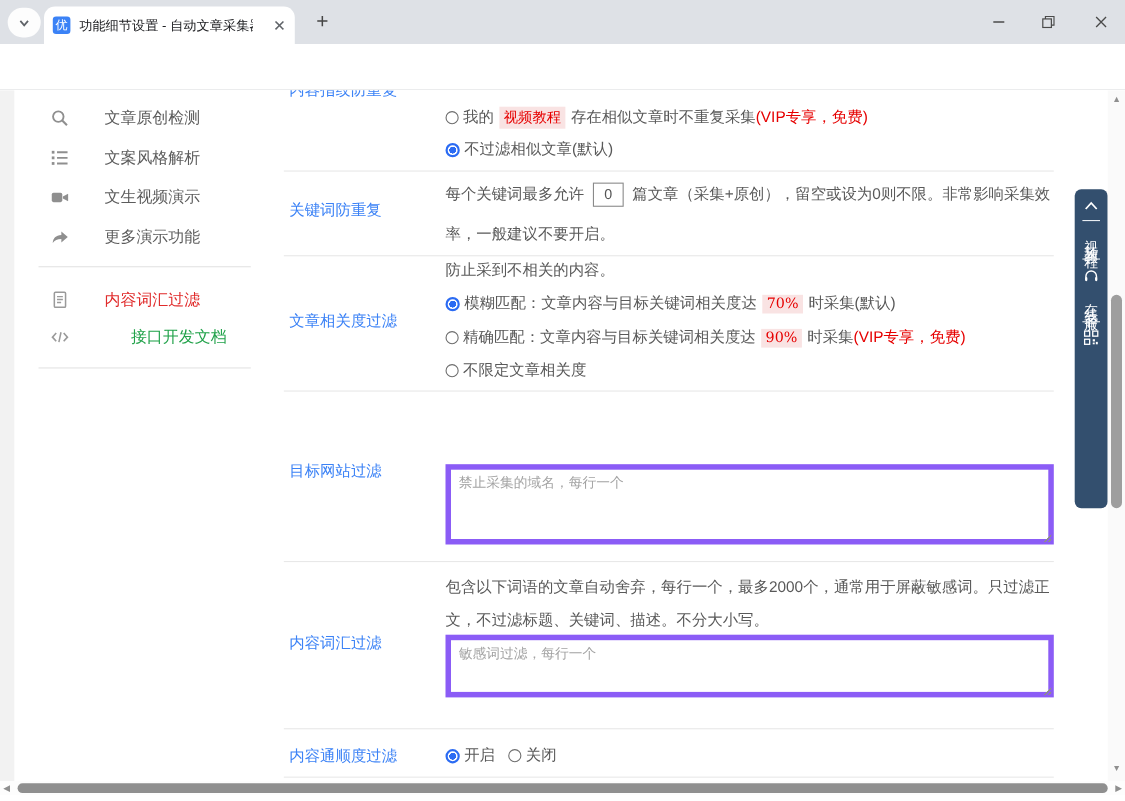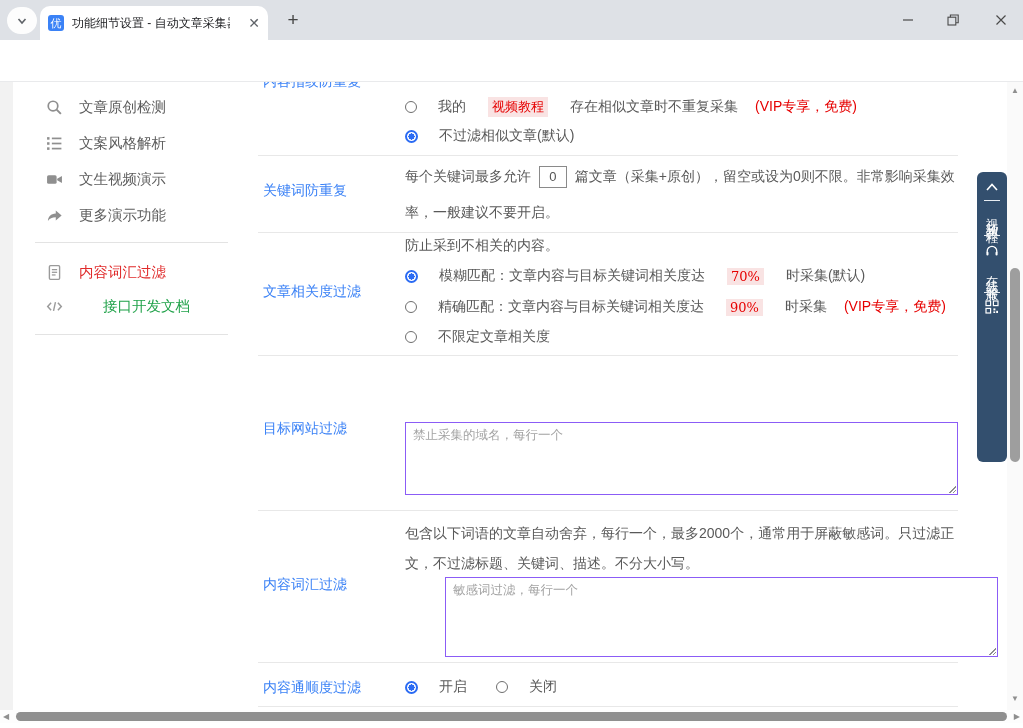--- a/index.html
+++ b/index.html
@@ -25,40 +25,40 @@
   .urltext{font-size:14px;color:#2b2b2b;margin-left:10px;}
   .star{position:absolute;left:906px;top:52px;width:20px;height:20px;cursor:pointer;}
   .avatar{position:absolute;left:952px;top:49px;width:26px;height:26px;border-radius:50%;
           background:#0e9d6a;color:#fff;font-size:12px;font-weight:bold;line-height:26px;text-align:center;cursor:pointer;}
   .kebab{position:absolute;left:995px;top:52px;width:18px;height:20px;cursor:pointer;}
   
   .page{position:absolute;left:0;top:82px;width:1023px;height:646px;background:#fff;overflow:hidden;}
   .gutter{position:absolute;left:0;top:0;width:13px;height:628px;background:#f2f2f2;}
   
   .side-item{position:absolute;left:46px;height:20px;display:flex;align-items:center;cursor:pointer;}
-  .side-item .lbl{font-size:14.5px;color:#5c5c5c;margin-left:16px;white-space:nowrap;}
+  .side-item .lbl{font-size:14.5px;color:#5c5c5c;margin-left:32px;white-space:nowrap;}
   .side-item.red .lbl{color:#e02b2b;}
   .side-item.green .lbl{color:#21a24a;}
   .side-div{position:absolute;left:35px;width:193px;height:0;border-top:1px solid #e3e3e3;}
   
   .flabel{position:absolute;left:263px;font-size:14px;color:#3b82f6;white-space:nowrap;}
   .fdiv{position:absolute;left:258px;width:700px;height:0;border-top:1px solid #e8e8e8;}
   .ftext{position:absolute;left:405px;width:558px;font-size:14px;color:#595959;line-height:30px;}
-  .opt{position:absolute;left:405px;height:24px;display:flex;align-items:center;font-size:14px;color:#595959;white-space:nowrap;gap:17px;}
+  .opt{position:absolute;left:405px;height:24px;display:flex;align-items:center;font-size:14px;color:#595959;white-space:nowrap;}
   .radio{display:inline-block;width:12px;height:12px;border-radius:50%;border:1px solid #6e6e6e;
          background:#fff;margin-right:4px;box-sizing:border-box;flex:0 0 12px;cursor:pointer;}
   .radio.on{width:13px;height:13px;flex-basis:13px;border:2px solid #2b6bf3;
             background:radial-gradient(circle,#2b6bf3 0 3px,#fff 3.2px);}
   .tag{background:#f9e3e3;color:#e60000;font-family:"DejaVu Serif",serif;font-size:13px;
        padding:1px 4px;margin:0 5px;white-space:nowrap;}
   .vip{color:#e60000;}
   .num-input{width:26px;height:20px;border:1px solid #8a8a8a;text-align:center;font-size:13px;
              color:#555;margin:0 4px;padding:0;font-family:"Liberation Sans",sans-serif;}
   .ta-wrap{position:absolute;left:405px;width:553px;}
-  .ta-wrap textarea{width:100%;height:100%;box-sizing:border-box;border:1px solid #8b5cf6;resize:none;
+  .ta-wrap textarea{width:100%;height:100%;box-sizing:border-box;border:5px solid #8b5cf6;resize:none;
         font-size:12.5px;color:#555;padding:4px 7px;font-family:"Liberation Sans",sans-serif;}
   .ta-wrap textarea::placeholder{color:#a3a3a3;}
   .grip{position:absolute;right:2px;bottom:2px;width:9px;height:9px;pointer-events:none;
         background:repeating-linear-gradient(-45deg,transparent 0 1.6px,#8d8d8d 1.6px 2.6px);
         clip-path:polygon(100% 0,100% 100%,0 100%);}
   
   .fpanel{position:absolute;left:977px;top:90px;width:30px;height:290px;background:#334f6e;border-radius:6px;
           display:flex;flex-direction:column;align-items:center;padding:9px 0;box-sizing:border-box;gap:7px;}
   .fpanel .pdiv{width:16px;border-top:1px solid #e8edf2;height:0;}
   .vtext{writing-mode:vertical-rl;text-orientation:upright;color:#fff;font-size:12.5px;letter-spacing:5px;line-height:30px;cursor:pointer;}
@@ -265,21 +265,21 @@
 
     <div class="flabel" style="top:338px;">目标网站过滤</div>
     <div class="ta-wrap" style="top:340px;height:73px;">
       <textarea placeholder="禁止采集的域名，每行一个" style=""></textarea>
       <div class="grip"></div>
     </div>
     <div class="fdiv" style="top:428px;"></div>
 
     <div class="flabel" style="top:494px;">内容词汇过滤</div>
     <div class="ftext" style="top:436px;">包含以下词语的文章自动舍弃，每行一个，最多2000个，通常用于屏蔽敏感词。只过滤正文，不过滤标题、关键词、描述。不分大小写。</div>
-    <div class="ta-wrap" style="top:495px;height:80px;margin-left:40px;">
+    <div class="ta-wrap" style="top:495px;height:57px;">
       <textarea placeholder="敏感词过滤，每行一个" style=""></textarea>
       <div class="grip"></div>
     </div>
     <div class="fdiv" style="top:580px;"></div>
 
     <div class="flabel" style="top:597px;">内容通顺度过滤</div>
     <div class="opt" style="top:593px;">
       <span class="radio on"></span>
       <span style="margin-right:12px;">开启</span>
       <span class="radio"></span>

